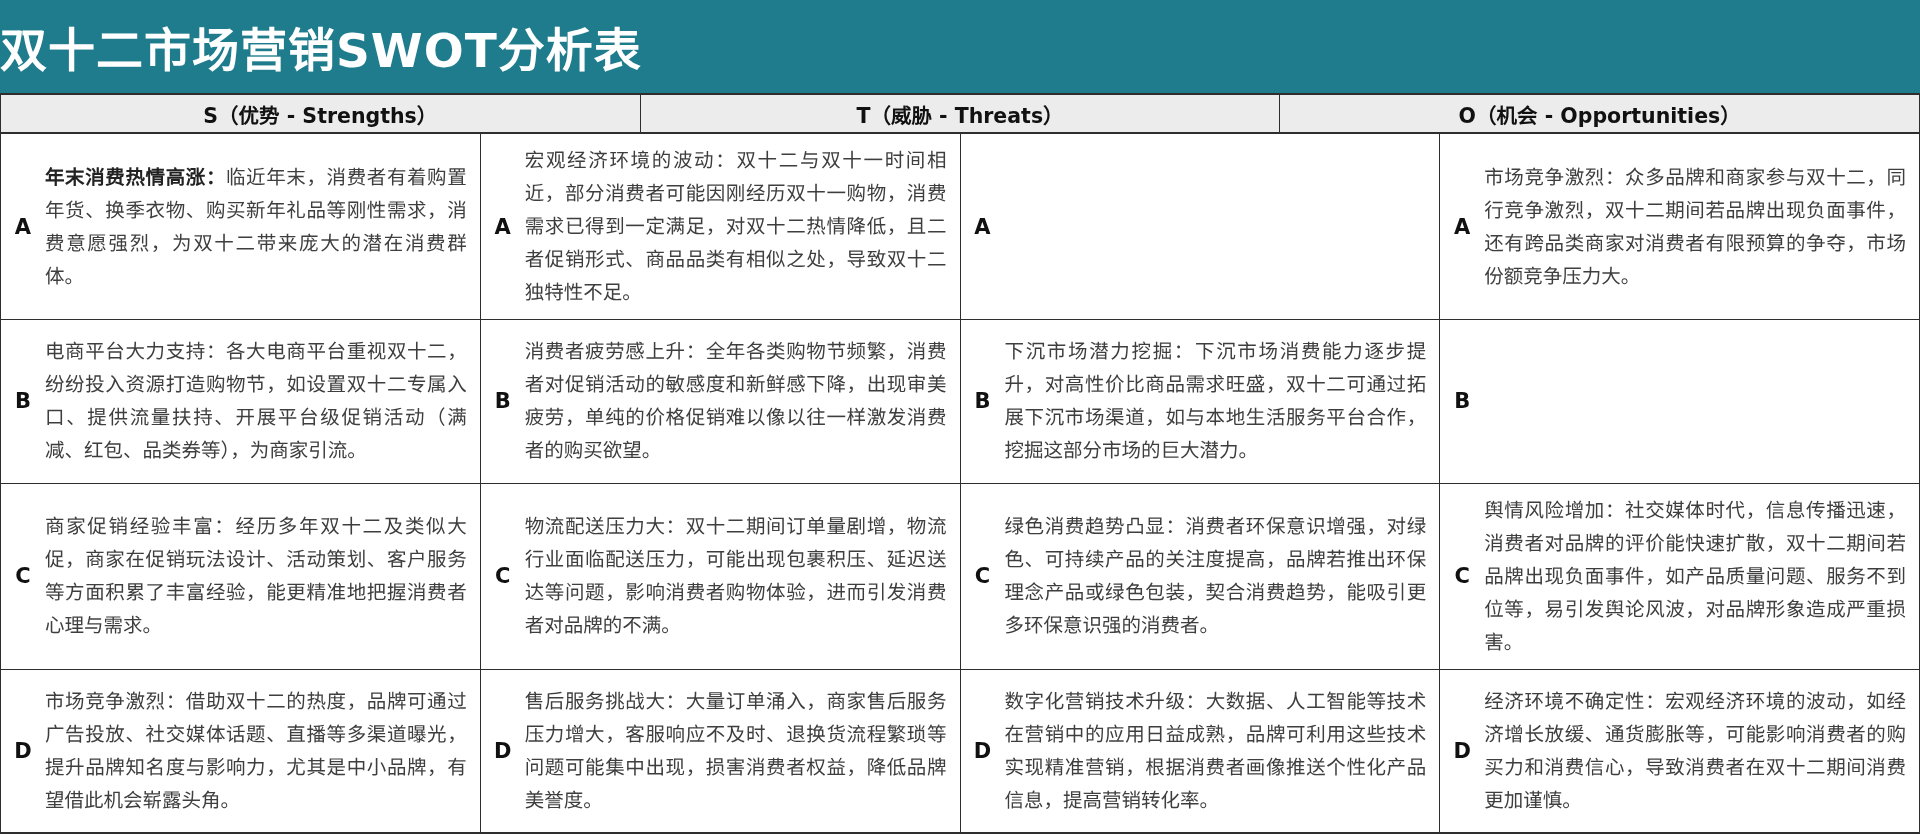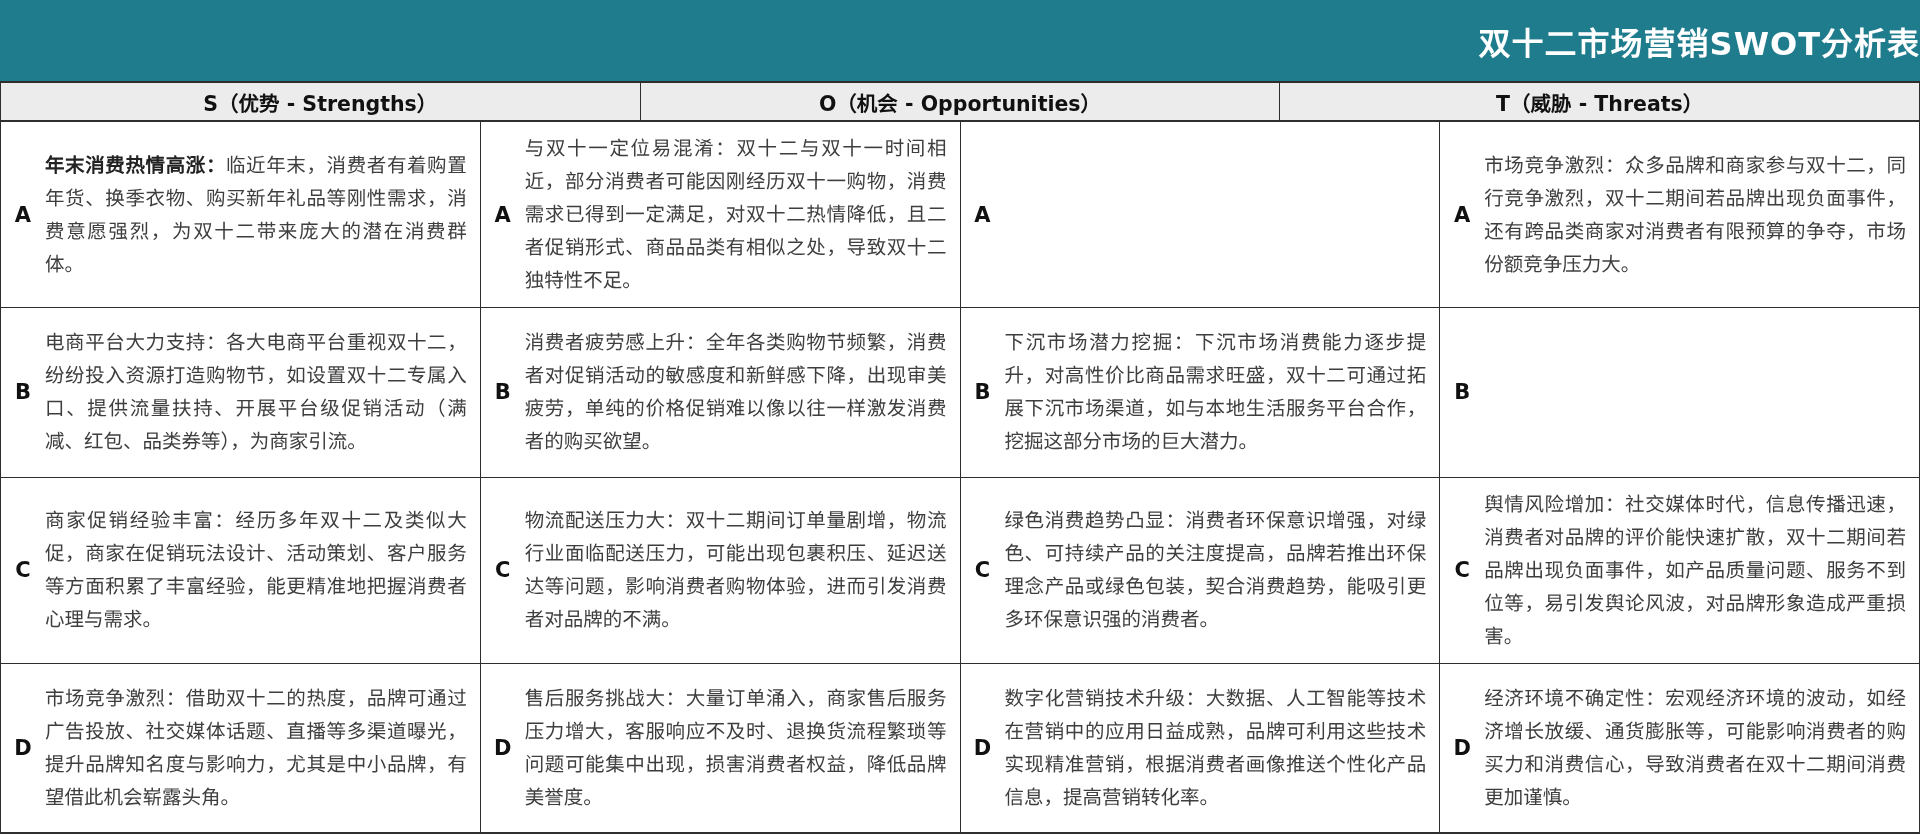--- a/index.html
+++ b/index.html
@@ -13,25 +13,25 @@
   * { margin: 0; padding: 0; box-sizing: border-box; }
   html, body {
     width: 1920px; height: 834px;
     background: #FFFFFF;
     font-family: "DejaVu Sans", "Liberation Sans", sans-serif;
     overflow: hidden;
   }
   .page { width: 1920px; height: 834px; display: flex; flex-direction: column; }
 
   .title-bar {
-    height: 81px;
+    height: 93px;
     background: var(--title-bg);
     color: var(--title-fg);
-    display: flex; align-items: center; justify-content: flex-end;
-    font-size: 32px; font-weight: 700; letter-spacing: 1px;
+    display: flex; align-items: center; justify-content: flex-start;
+    font-size: 47px; font-weight: 700; letter-spacing: 1px;
   }
 
   .table {
     flex: 1;
     display: flex; flex-direction: column;
     border-left: 1.5px solid var(--border-color);
     border-right: 1.5px solid var(--border-color);
     border-bottom: 2px solid var(--border-color);
   }
 
@@ -85,34 +85,34 @@
 <div class="page">
 
   <div class="title-bar">
     <span>双十二市场营销SWOT分析表</span>
   </div>
 
   <div class="table">
 
     <div class="header-row">
       <div class="hcell">S（优势 - Strengths）</div>
+      <div class="hcell">T（威胁 - Threats）</div>
       <div class="hcell">O（机会 - Opportunities）</div>
-      <div class="hcell">T（威胁 - Threats）</div>
     </div>
 
     <div class="body-rows">
 
       <div class="row">
         <div class="cell">
           <div class="row-label">A</div>
           <div class="cell-text"><span class="lead bold">年末消费热情高涨：</span><span>临近年末，消费者有着购置年货、换季衣物、购买新年礼品等刚性需求，消费意愿强烈，为双十二带来庞大的潜在消费群体。</span></div>
         </div>
         <div class="cell">
           <div class="row-label">A</div>
-          <div class="cell-text"><span class="lead">与双十一定位易混淆：</span><span>双十二与双十一时间相近，部分消费者可能因刚经历双十一购物，消费需求已得到一定满足，对双十二热情降低，且二者促销形式、商品品类有相似之处，导致双十二独特性不足。</span></div>
+          <div class="cell-text"><span class="lead">宏观经济环境的波动：</span><span>双十二与双十一时间相近，部分消费者可能因刚经历双十一购物，消费需求已得到一定满足，对双十二热情降低，且二者促销形式、商品品类有相似之处，导致双十二独特性不足。</span></div>
         </div>
         <div class="cell">
           <div class="row-label">A</div>
         </div>
         <div class="cell">
           <div class="row-label">A</div>
           <div class="cell-text"><span class="lead">市场竞争激烈：</span><span>众多品牌和商家参与双十二，同行竞争激烈，双十二期间若品牌出现负面事件，还有跨品类商家对消费者有限预算的争夺，市场份额竞争压力大。</span></div>
         </div>
       </div>
 

